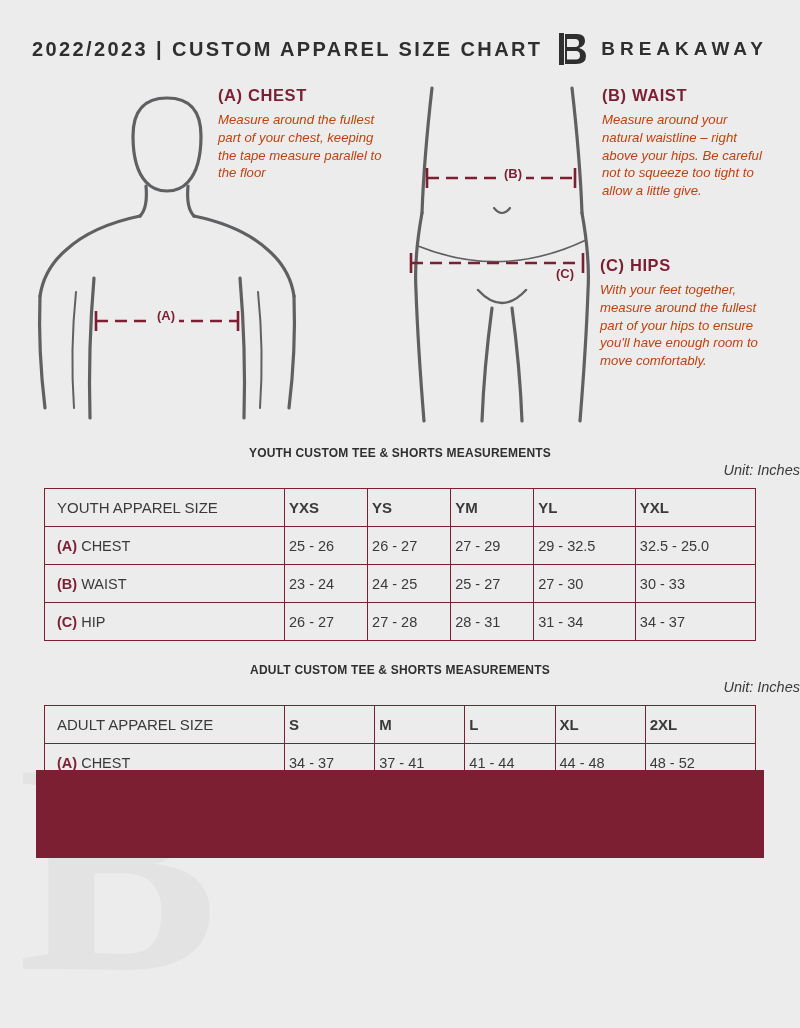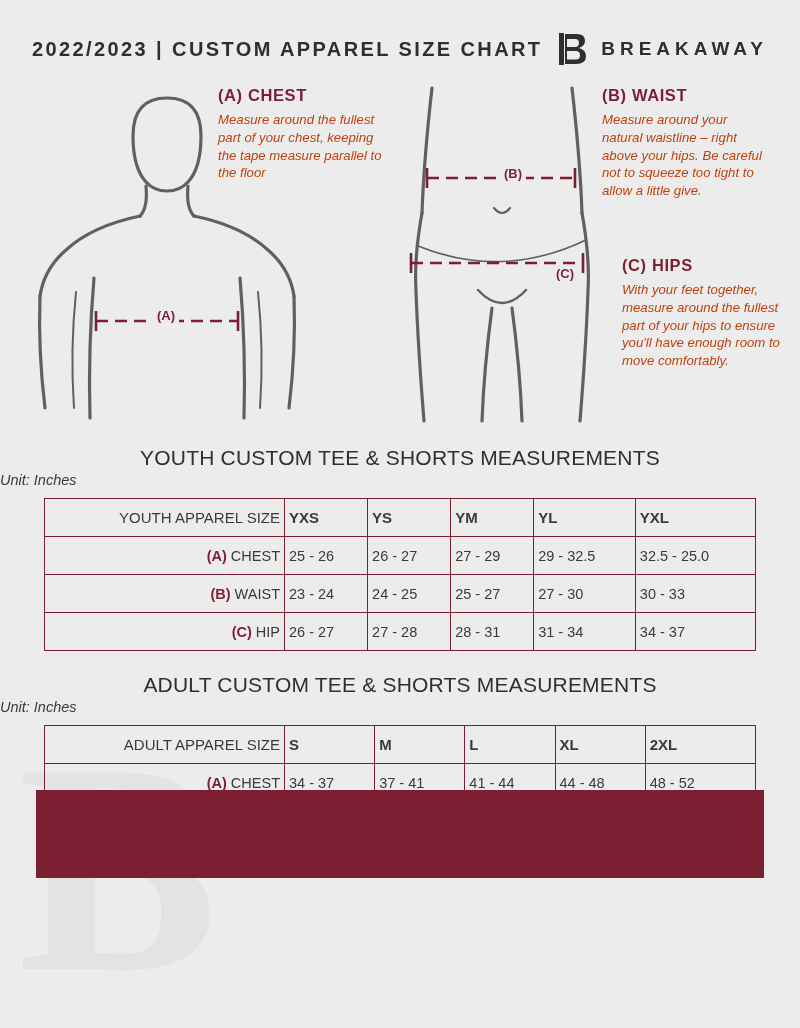--- a/index.html
+++ b/index.html
@@ -78,33 +78,33 @@
     margin-bottom: 6px;
   }
   .callout-body {
     color: #c2410c;
     font-size: 13.2px;
     font-style: italic;
     line-height: 1.35;
   }
   #callout-chest { left: 218px; top: 8px; width: 175px;}
   #callout-waist { left: 602px; top: 8px; width: 168px;}
-  #callout-hips  { left: 622px; top: 178px; width: 172px;}
+  #callout-hips  { left: 600px; top: 178px; width: 172px;}
 
   
   .section { margin-top: 8px; }
   .tbl-title {
     text-align: center;
-    font-size: 21px;
-    font-weight: normal;
+    font-size: 12px;
+    font-weight: bold;
     color: #2f2f2f;
     letter-spacing: 0.2px;
   }
   .tbl-unit {
-    text-align: left;
+    text-align: right;
     font-size: 14.5px;
     font-style: italic;
     color: #3a3a3a;
     margin-top: 2px;
     margin-bottom: 10px;
   }
   table {
     border-collapse: collapse;
     width: 712px;
     margin: 0 auto;
@@ -113,21 +113,21 @@
   th, td {
     border: 1px solid #7d1f33;
     height: 38px;
     text-align: left;
     font-size: 14.5px;
     color: #3a3a3a;
     font-weight: normal;
     padding: 0 4px;
   }
   th.rowhead, td.rowhead {
-    text-align: right;
+    text-align: left;
     padding-left: 12px;
     width: 240px;
   }
   thead th { font-weight: bold; font-size: 15px; }
   thead th.rowhead { font-weight: normal; font-size: 15px; }
   .tag { color: #7d1f33; font-weight: bold; }
 
   
   .footer-bar {
     position: absolute;

